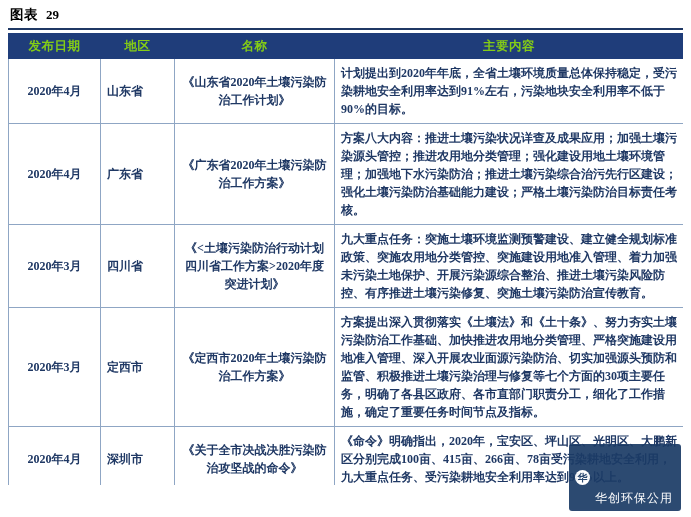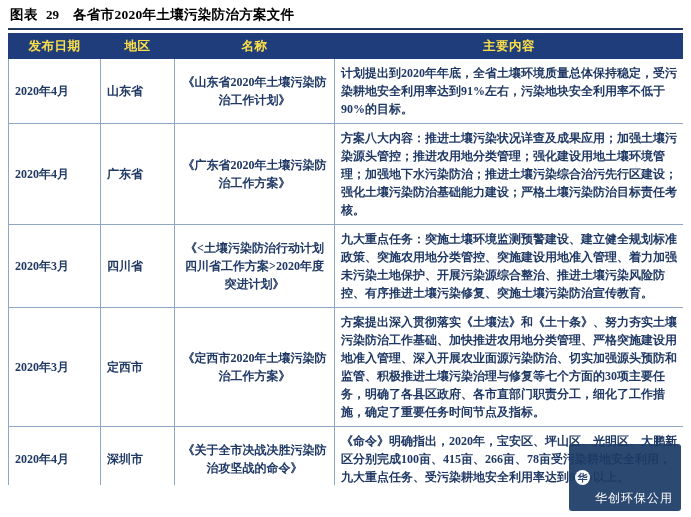--- a/index.html
+++ b/index.html
@@ -50,40 +50,40 @@
   }
   
   table.doc-table {
     width: 675px;
     border-collapse: collapse;
     margin-top: 3px;
     table-layout: fixed;
   }
   table.doc-table th {
     background: #1f3d7a;
-    color: #fde047;
+    color: #84cc16;
     font-weight: bold;
     font-size: 12.5px;
     height: 20px;
     padding: 2px 2px;
     border: 1px solid #1f3d7a;
     text-align: center;
     letter-spacing: 0.5px;
     margin-top: 33px;
   }
   table.doc-table td {
     border: 1px solid #8fa6c4;
     font-size: 12px;
     vertical-align: middle;
     padding: 5px 6px;
     color: #1f3864;
     line-height: 1.5;
   }
   td.c-date {
-    text-align: left;
+    text-align: center;
     color: #1f4e9c;
     font-weight: bold;
     font-size: 12.5px;
   }
   td.c-region {
     text-align: left;
     color: #1f4e9c;
     font-weight: bold;
     font-size: 12.5px;
   }
@@ -144,21 +144,20 @@
   }
 </style>
 </head>
 <body>
 
 <div id="page">
 
   <div class="title-row">
     <span class="title-tag">图表</span>
     <span class="title-num">29</span>
-    <span class="title-text">各省市2020年土壤污染防治方案文件</span>
   </div>
 
   <div class="clip">
   <table class="doc-table">
     <colgroup>
       <col class="col-date">
       <col class="col-region">
       <col class="col-name">
       <col class="col-content">
     </colgroup>

